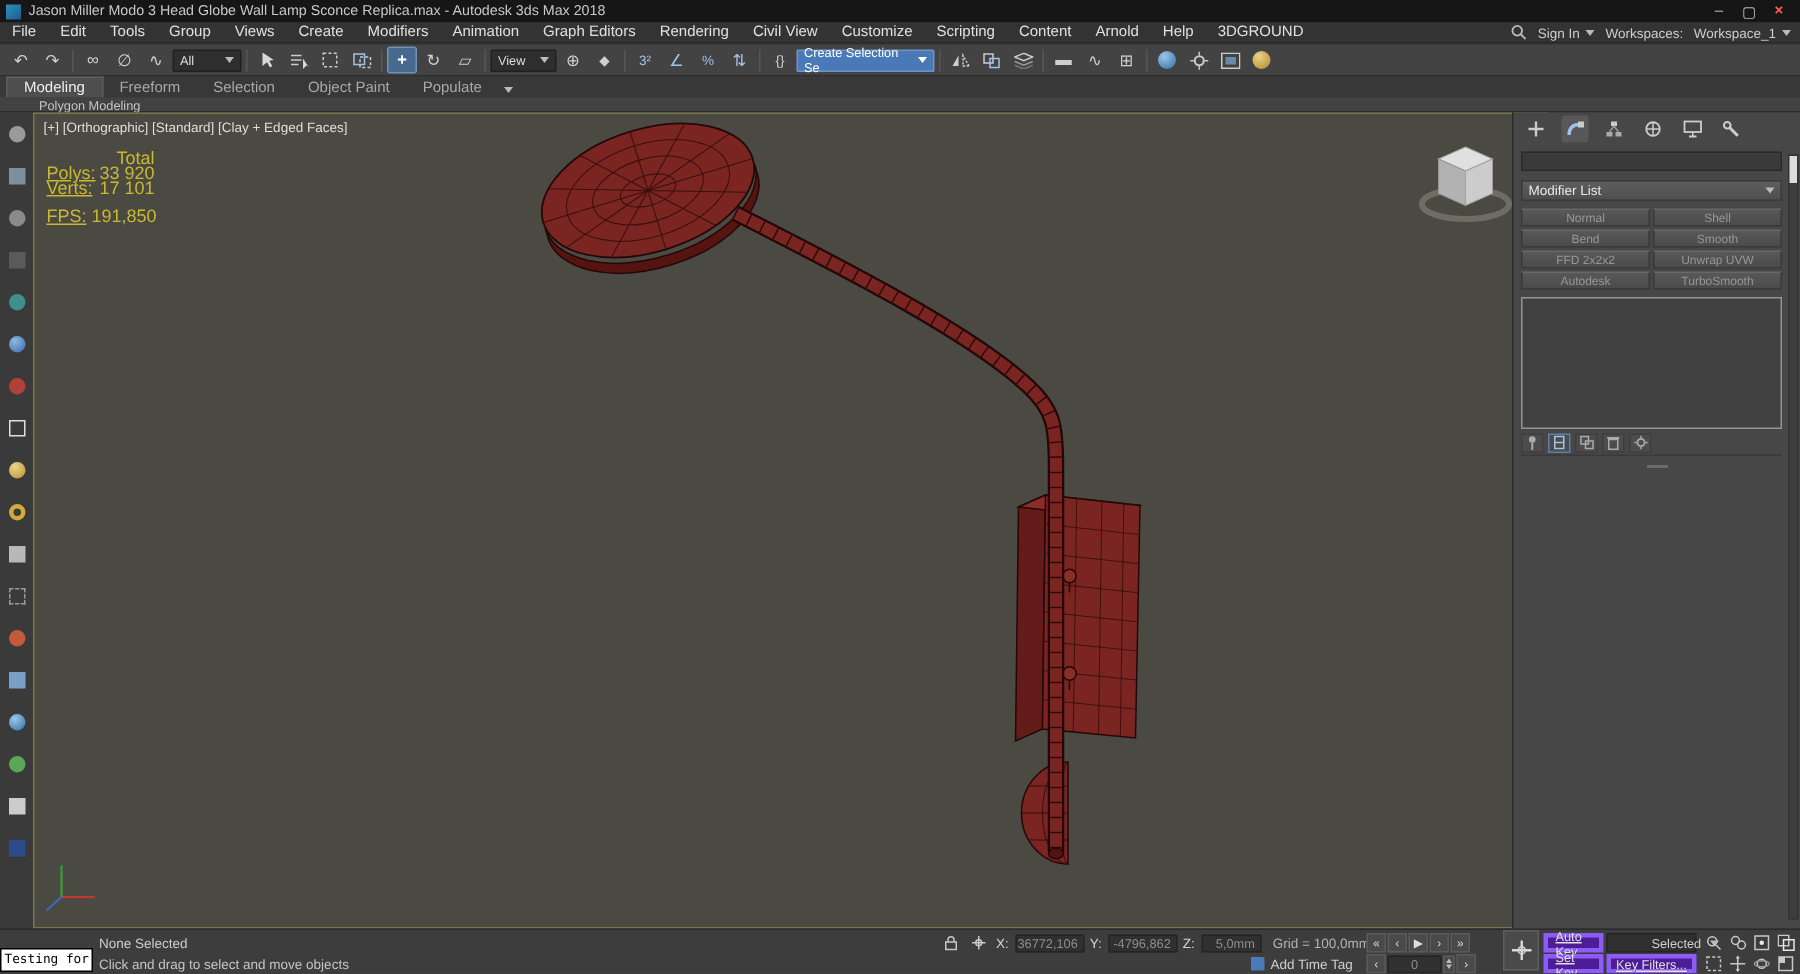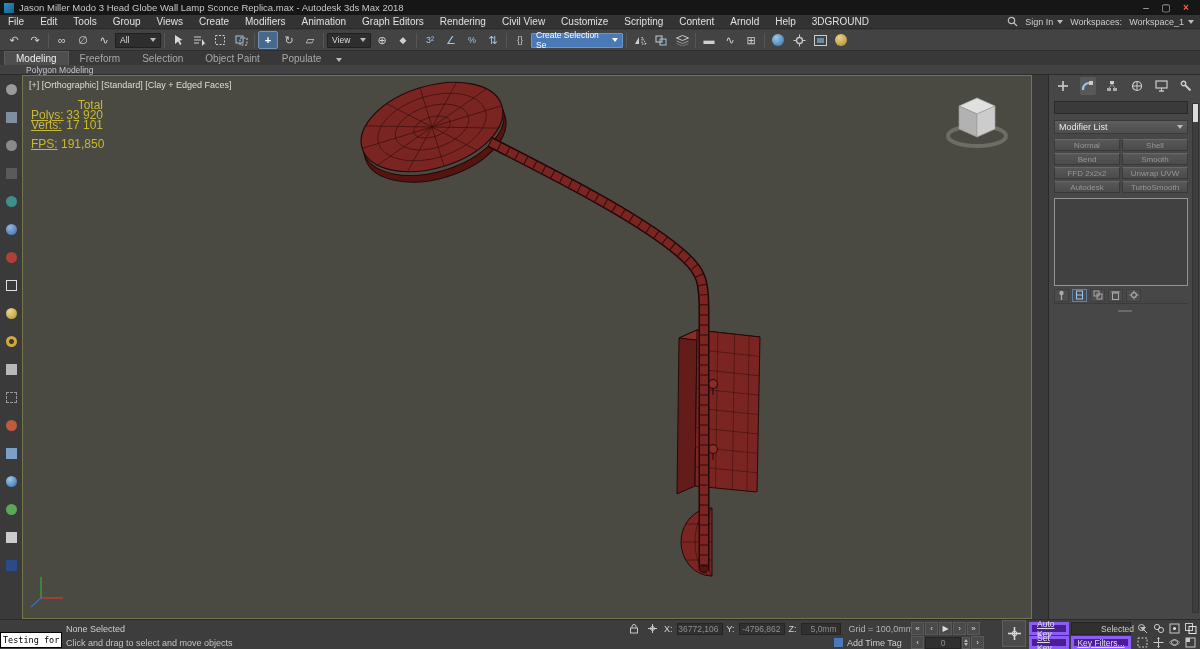--- a/index.html
+++ b/index.html
@@ -51,21 +51,21 @@
   .vp-header{position:absolute;left:6px;top:4px;font-size:9px;color:#dedede;}
   .vp-stats{position:absolute;left:8px;top:24px;font-size:12px;color:#c9b832;line-height:10px;}
   .vp-stats .srow{display:flex;}
   .vp-stats .sl{width:30px;text-decoration:underline;}
   .vp-stats .sv{width:42px;text-align:right;}
   .vp-stats .gap{height:9px;}
   .model-svg{position:absolute;left:0;top:0;width:100%;height:100%;}
   .viewcube{position:absolute;right:18px;top:16px;}
 
   
-  .cpanel{position:absolute;right:0;top:0;bottom:0;width:152px;background:#474747;border-left:1px solid #2a2a2a;}
+  .cpanel{position:absolute;right:0;top:0;bottom:0;width:192px;background:#474747;border-left:1px solid #2a2a2a;}
   .cp-tabs{display:flex;align-items:center;height:22px;padding:0 6px;gap:8px;}
   .cp-tab{width:18px;height:18px;display:flex;align-items:center;justify-content:center;border-radius:2px;}
   .cp-tab.active{background:#585858;}
   .cp-scroll{position:absolute;right:1px;top:28px;bottom:6px;width:7px;background:#3e3e3e;border:1px solid #333;}
   .cp-thumb{position:absolute;top:0;left:0;right:0;height:18px;background:#dcdcdc;}
   .cp-namerow{margin:4px 12px 0 5px;height:13px;background:#3a3a3a;border:1px solid #2a2a2a;}
   .cp-modlist{margin:6px 12px 0 5px;height:14px;background:linear-gradient(#5e5e5e,#4e4e4e);border:1px solid #3a3a3a;display:flex;align-items:center;font-size:9px;color:#e8e8e8;padding:0 4px;}
   .cp-modlist .caret{margin-left:auto;}
   .cp-btns{margin:5px 12px 0 5px;display:grid;grid-template-columns:1fr 1fr;gap:2px;}
   .cp-btn{height:12px;background:linear-gradient(#585858,#4b4b4b);border:1px solid #3a3a3a;border-top-color:#686868;color:#979797;font-size:8px;display:flex;align-items:center;justify-content:center;overflow:hidden;white-space:nowrap;}

